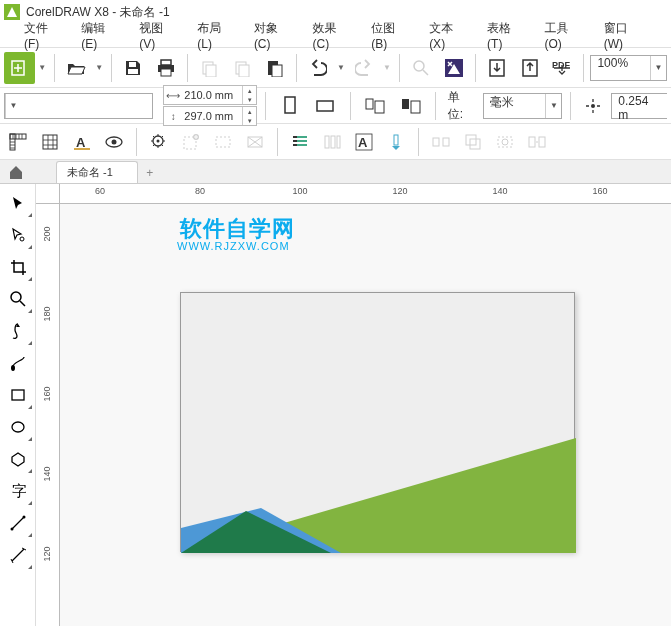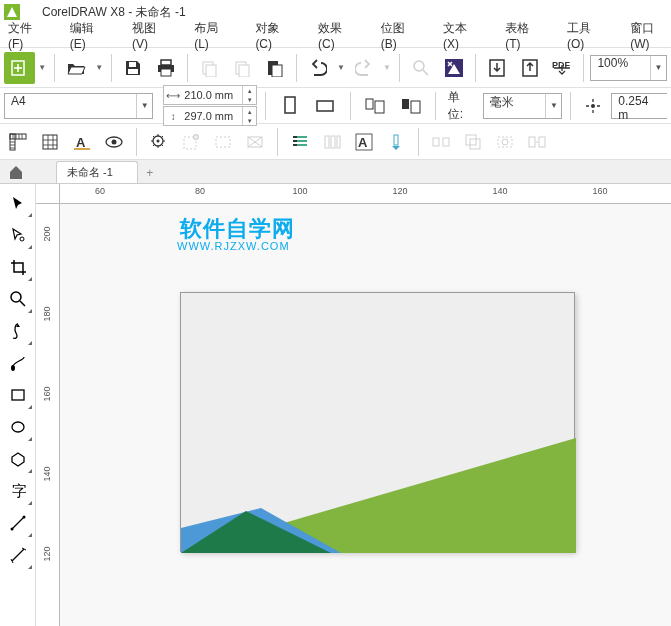--- a/index.html
+++ b/index.html
@@ -1,20 +1,20 @@
 <!DOCTYPE html>
 <html><head>
 <meta charset="utf-8">
 <style>
 *{box-sizing:border-box;margin:0;padding:0;font-family:"Microsoft YaHei",Arial,sans-serif}
 body{background:#fff;width:671px;height:626px;overflow:hidden;font-size:12px;color:#333}
-.titlebar{height:24px;background:#fff;display:flex;align-items:center;padding:12px 4px;gap:22px}
+.titlebar{height:24px;background:#fff;display:flex;align-items:center;padding:12px 4px;gap:6px}
 .app-icon{width:16px;height:16px;background:#7db82e;display:flex;align-items:center;justify-content:center;color:#fff;font-weight:bold;font-size:12px}
 .title-text{font-size:12px;color:#333}
-.menubar{height:24px;background:#fff;display:flex;align-items:center;padding:0 0;gap:16px;border-bottom:1px solid #e0e0e0}
+.menubar{height:24px;background:#fff;display:flex;align-items:center;padding:0 16px;gap:2px;border-bottom:1px solid #e0e0e0}
 .menu-item{padding:2px 8px;cursor:pointer}
 .toolbar{height:40px;background:#fff;display:flex;align-items:center;padding:0 4px;gap:2px;border-bottom:1px solid #e0e0e0}
 .toolbar2{height:36px;background:#fff;display:flex;align-items:center;padding:0 4px;gap:4px;border-bottom:1px solid #e0e0e0}
 .toolbar3{height:36px;background:#fff;display:flex;align-items:center;padding:0 4px;gap:4px;border-bottom:1px solid #e0e0e0}
 .tbtn{width:32px;height:32px;display:flex;align-items:center;justify-content:center;cursor:pointer;border-radius:2px}
 .tbtn.sm{width:28px;height:28px}
 .tbtn.new{background:#7db82e;color:#fff}
 .sep{width:1px;height:28px;background:#d0d0d0;margin:0 4px}
 .dd-arrow{width:12px;height:32px;display:flex;align-items:center;justify-content:center;cursor:pointer;font-size:8px;color:#666}
 .combo{height:26px;border:1px solid #aaa;display:flex;align-items:flex-start;background:#fff}
@@ -174,21 +174,20 @@
   </div>
   <div class="sep"></div>
   <div class="combo" style="width:80px">
     <div class="combo-val">100%</div>
     <div class="combo-btn">▼</div>
   </div>
 </div>
 
 <div class="toolbar2">
   <div class="combo" style="width:150px">
-    <div class="combo-val">A4</div>
     <div class="combo-btn">▼</div>
   </div>
   <div style="display:flex;flex-direction:column;gap:1px;margin-left:6px">
     <div class="spinbox">
       <div class="lbl">⟷</div>
       <div class="val">210.0 mm</div>
       <div class="btns">
           <div>▲</div>
           <div>▼</div>
         </div>

